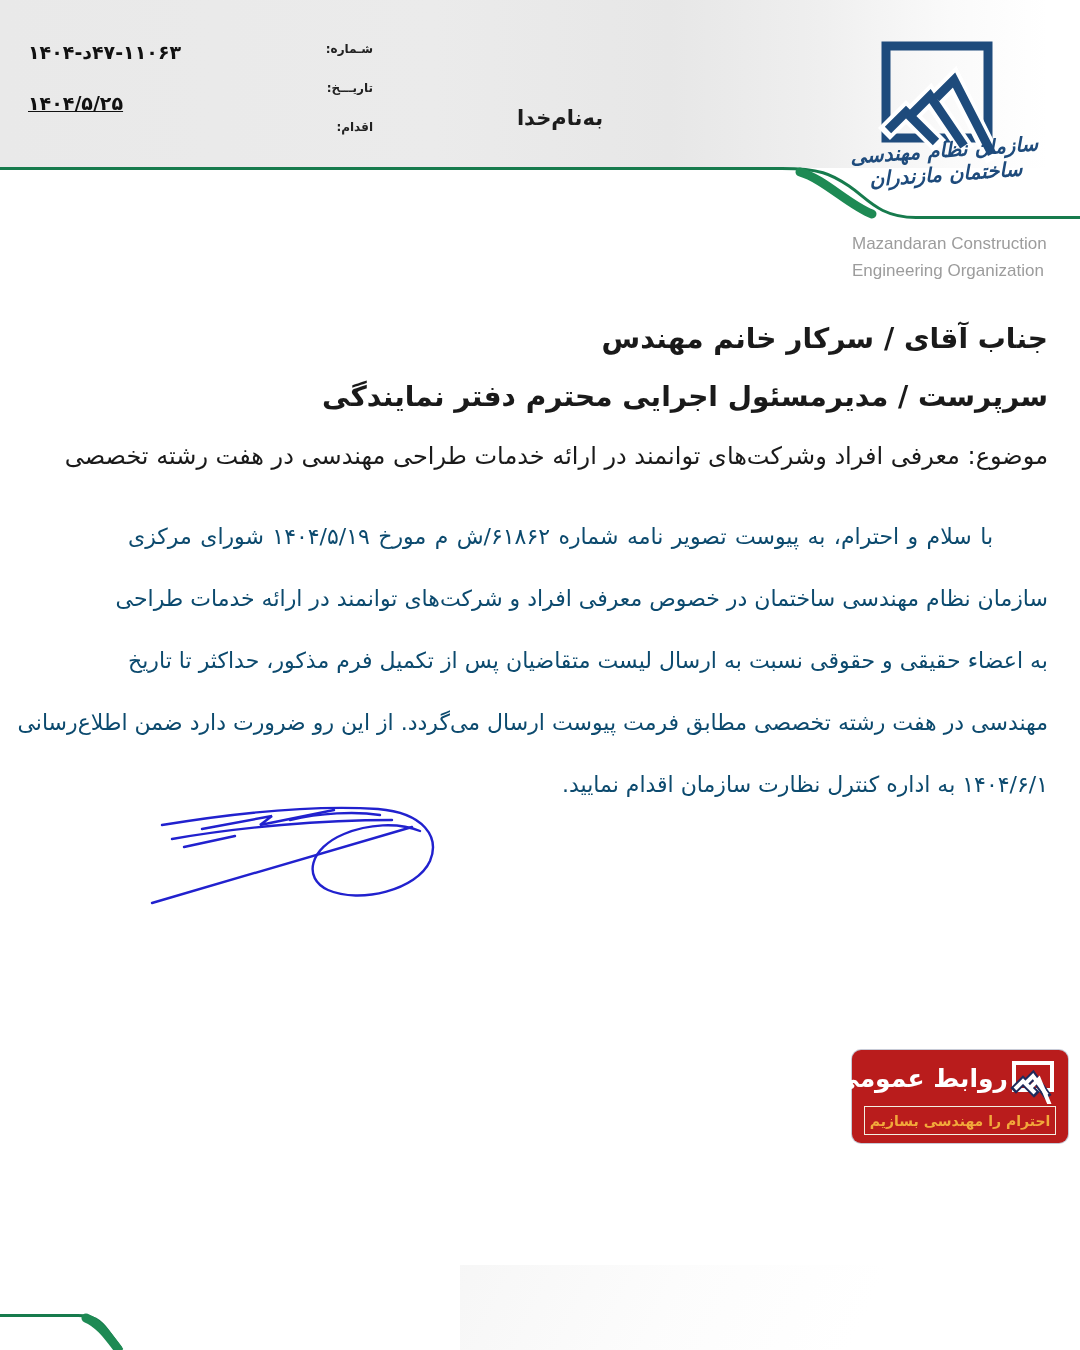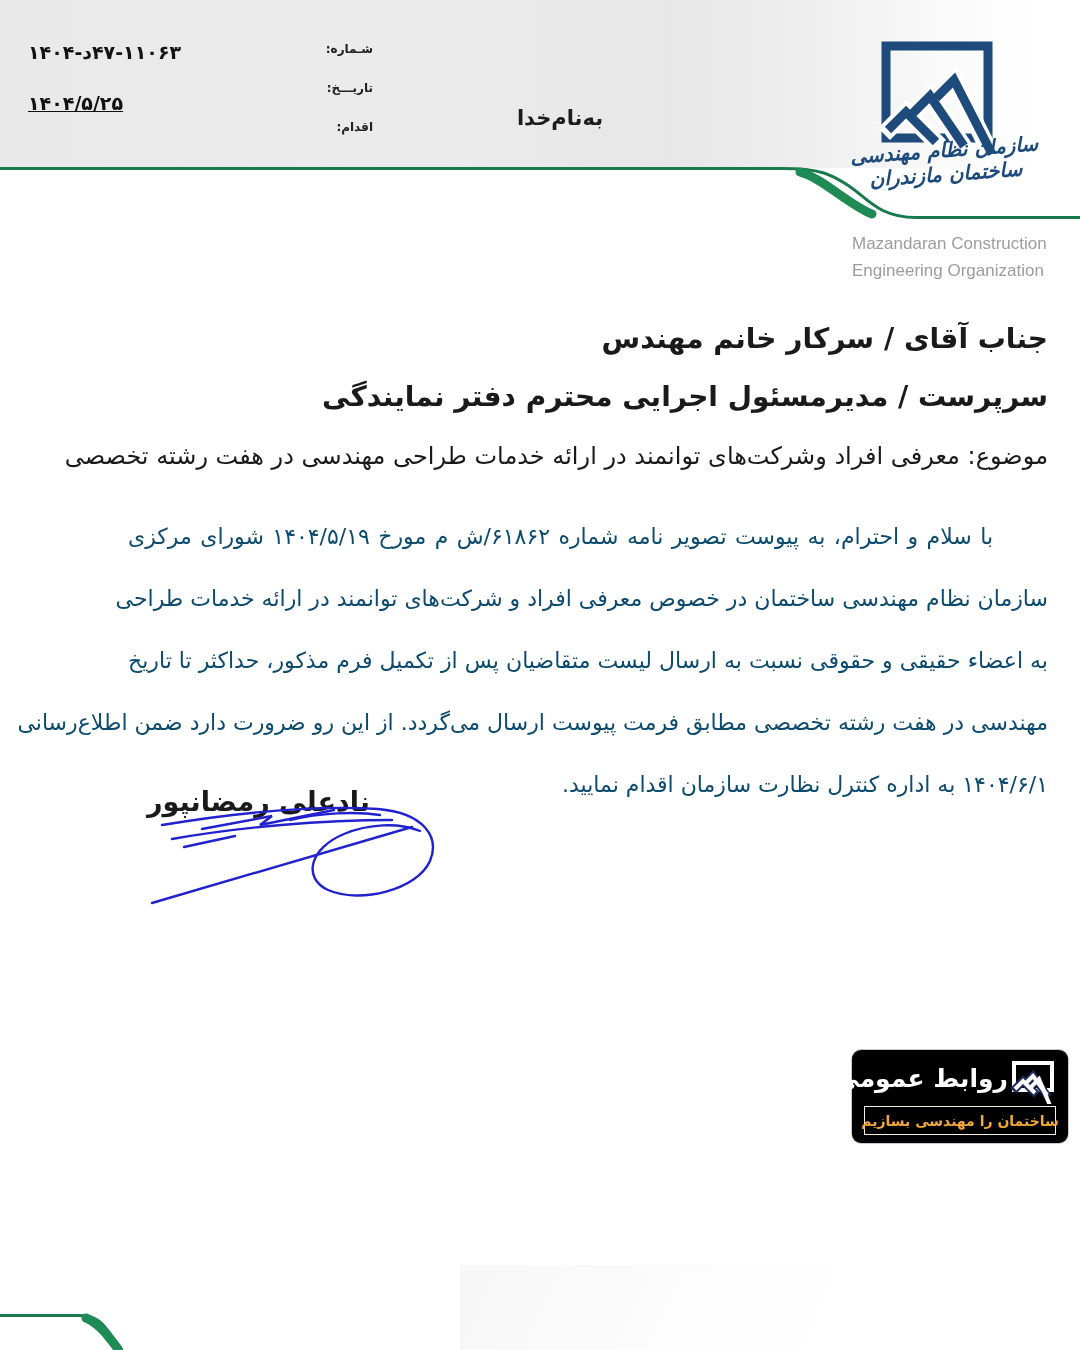--- a/index.html
+++ b/index.html
@@ -53,21 +53,21 @@
   .body-line.last{text-align:right; text-align-last:right;}
   
   .sig-name{position:absolute; left:150px; top:786px; width:220px; text-align:right;
     direction:rtl; font-size:27px; font-weight:bold; white-space:nowrap;}
   .sig-title{position:absolute; left:150px; top:842px; width:205px; text-align:right;
     direction:rtl; font-size:27px; font-weight:bold; white-space:nowrap;}
   .sig-ink{position:absolute; left:140px; top:785px; width:310px; height:125px; z-index:5;}
   
   .badge{
     position:absolute; left:852px; top:1050px; width:216px; height:93px;
-    background:#000000; border-radius:9px; box-shadow:0 0 0 1px rgba(31,42,91,0.25);
+    background:#b91c1c; border-radius:9px; box-shadow:0 0 0 1px rgba(31,42,91,0.25);
   }
   .badge-title{
     position:absolute; right:60px; top:14px; left:10px; text-align:center;
     color:#ffffff; font-size:25px; font-weight:bold; direction:rtl; white-space:nowrap;
   }
   .badge-icon{position:absolute; right:12px; top:10px; width:46px; height:44px;}
   .badge-slogan-box{
     position:absolute; left:12px; right:12px; bottom:8px; height:27px;
     border:1px solid #f3efe2; display:flex; align-items:center; justify-content:center;
   }
@@ -135,21 +135,20 @@
   <div class="subject rtl">موضوع: معرفی افراد وشرکت‌های توانمند در ارائه خدمات طراحی مهندسی در هفت رشته تخصصی</div>
 
   <div class="body-block">
     <div class="body-line first">با سلام و احترام، به پیوست تصویر نامه شماره ۶۱۸۶۲/ش م مورخ ۱۴۰۴/۵/۱۹ شورای مرکزی</div>
     <div class="body-line">سازمان نظام مهندسی ساختمان در خصوص معرفی افراد و شرکت‌های توانمند در ارائه خدمات طراحی</div>
     <div class="body-line">به اعضاء حقیقی و حقوقی نسبت به ارسال لیست متقاضیان پس از تکمیل فرم مذکور، حداکثر تا تاریخ</div>
     <div class="body-line">مهندسی در هفت رشته تخصصی مطابق فرمت پیوست ارسال می‌گردد. از این رو ضرورت دارد ضمن اطلاع‌رسانی</div>
     <div class="body-line last">۱۴۰۴/۶/۱ به اداره کنترل نظارت سازمان اقدام نمایید.</div>
   </div>
 
-  <div class="sig-name">نادعلی رمضانپور</div>
   <svg class="sig-ink" viewBox="0 0 310 125">
     <g fill="none" stroke="#2121CE" stroke-width="2.4" stroke-linecap="round">
       <path d="M22,40 C95,28 175,20 238,24 C284,28 300,52 290,76 C277,105 220,119 188,105 C162,93 170,63 204,49 C228,39 258,37 280,46"></path>
       <path d="M62,44 L132,31 L120,40 L194,25"></path>
       <path d="M32,54 C100,42 182,35 252,35"></path>
       <path d="M12,118 L272,42"></path>
       <path d="M44,62 L95,51"></path>
       <path d="M150,35 C180,28 215,26 240,30"></path>
     </g>
   </svg>
@@ -162,21 +161,21 @@
         <path d="M6,28 L13,21 L24,32"></path>
         <path d="M16,23 L23,16 L36,34"></path>
       </g>
       <g fill="none" stroke="#ffffff" stroke-width="4">
         <path d="M5,29 L13,21 L25,33"></path>
         <path d="M15,24 L23,16 L37,35"></path>
         <path d="M25,19 L33,11 L45,40" transform="translate(-4,8)"></path>
       </g>
     </svg>
     <div class="badge-slogan-box">
-      <span class="badge-slogan">ساختمان را مهندسی بسازیم</span>
+      <span class="badge-slogan">احترام را مهندسی بسازیم</span>
     </div>
   </div>
 
   <div class="footer-wash"></div>
   <svg class="footer-lines" viewBox="0 0 300 90">
     <path d="M0,55.5 H78 C93,55.5 100,60 108,71 L122,90" fill="none" stroke="#177B4D" stroke-width="3"></path>
     <path d="M86,58 C98,63 106,73 118,89" fill="none" stroke="#1E8A54" stroke-width="9" stroke-linecap="round"></path>
   </svg>
 
 </div>

